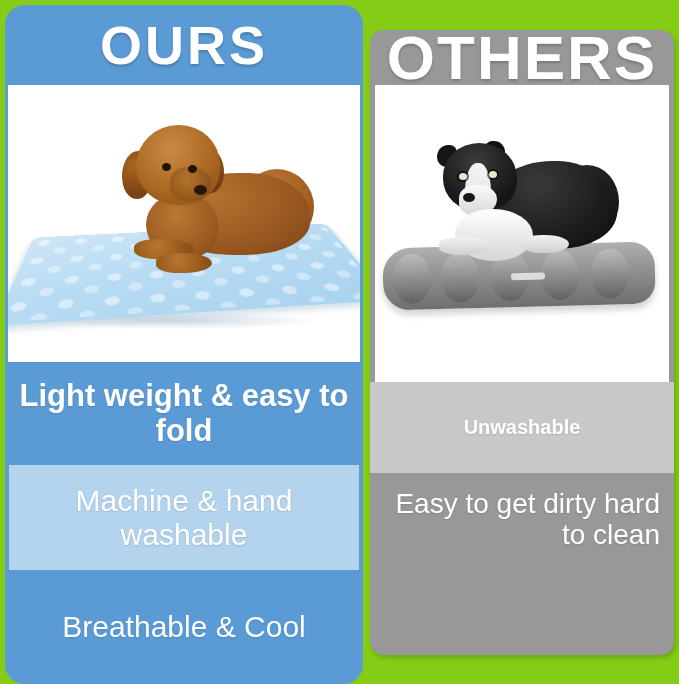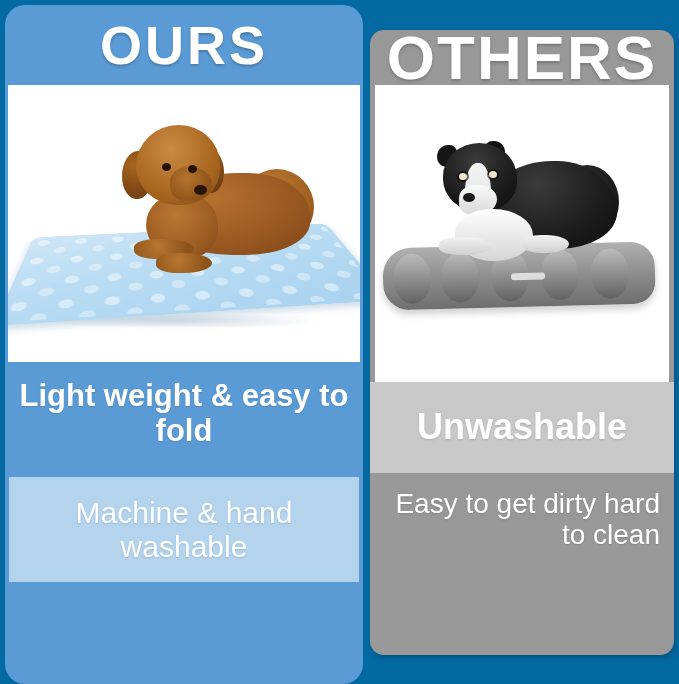--- a/index.html
+++ b/index.html
@@ -10,21 +10,21 @@
   body {
     font-family: "Liberation Sans", sans-serif;
     width: 679px;
     height: 684px;
     overflow: hidden;
   }
   .board {
     position: relative;
     width: 679px;
     height: 684px;
-    background: #0369a1;
+    background: #84cc16;
   }
 
   
   .column {
     position: absolute;
     top: 0;
     display: flex;
     flex-direction: column;
   }
   .column.ours {
@@ -102,34 +102,34 @@
     box-sizing: border-box;
     flex: none;
   }
   .fact-row .fact-text {
     line-height: 1.12;
     text-shadow: 0 1px 2px rgba(0,0,0,0.13);
   }
 
   
   .ours .fact-row.r0 { height: 103px; background: #5b9bd5; }
-  .ours .fact-row.r1 { height: 105px; background: #b4d3ed; margin: 12px 4px; }
+  .ours .fact-row.r1 { height: 105px; background: #b4d3ed; margin: 0 4px; }
   .ours .fact-row.r2 { height: 114px; background: #5b9bd5; }
 
   .ours .fact-row.r0 .fact-text { font-size: 31px; font-weight: 700; }
   .ours .fact-row.r1 .fact-text { font-size: 30px; font-weight: 400; }
   .ours .fact-row.r2 .fact-text { font-size: 30px; font-weight: 400; }
 
   
   .others .fact-row.r0 { height: 90px; background: #989898; }
   .others .fact-row.r1 { height: 91px; background: #c8c8c8; }
   .others .fact-row.r2 { height: 92px; background: #989898; text-align: right; }
 
   .others .fact-row.r0 .fact-text { font-size: 28px; font-weight: 400; }
-  .others .fact-row.r1 .fact-text { font-size: 36px; font-weight: 700; }
+  .others .fact-row.r1 .fact-text { font-size: 20px; font-weight: 700; }
   .others .fact-row.r2 .fact-text { font-size: 28px; font-weight: 400; }
 
   
 
   
   .mat {
     position: absolute;
     left: 14px;
     top: 104px;
     width: 338px;
@@ -333,20 +333,23 @@
           <div class="nose"></div>
         </div>
       </div>
     </div>
 
     <div class="fact-row r0">
       <span class="fact-text">Light weight &amp; easy to fold</span>
     </div>
     <div class="fact-row r1">
       <span class="fact-text">Machine &amp; hand washable</span>
+    </div>
+    <div class="fact-row r2">
+      <span class="fact-text">Breathable &amp; Cool</span>
     </div>
   </div>
 
   <div class="column others">
 
     <div class="col-header">
       <span class="title">OTHERS</span>
     </div>
 
     <div class="photo-panel">

